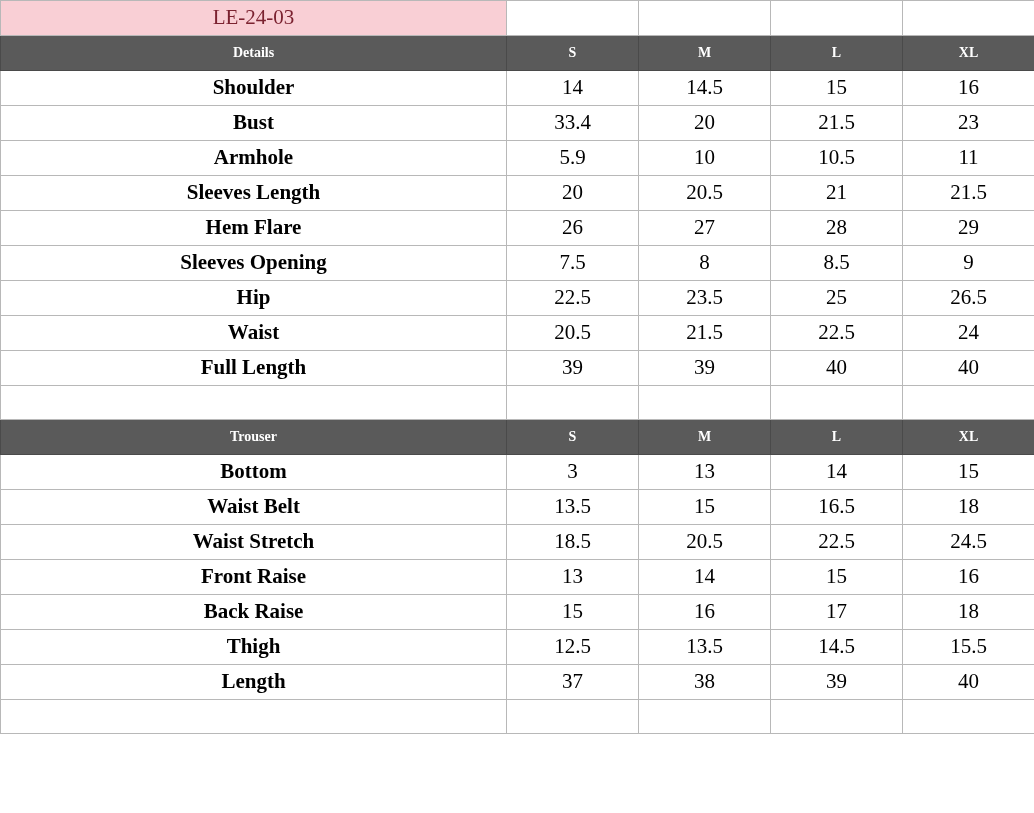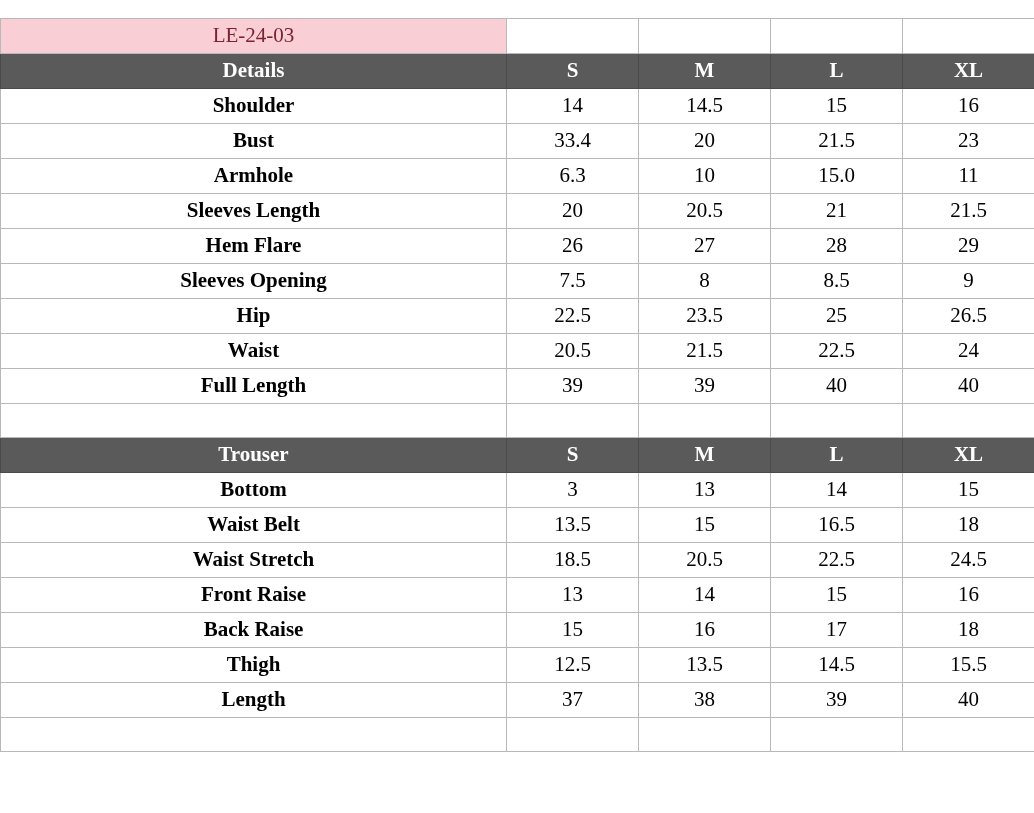--- a/index.html
+++ b/index.html
@@ -11,21 +11,20 @@
     width: 1034px;
     height: 813px;
     font-family: "Liberation Serif", "DejaVu Serif", serif;
     color: #000000;
     overflow: hidden;
   }
   table.size-chart {
     border-collapse: collapse;
     table-layout: fixed;
     width: 1034px;
-    margin-top: 18px;
   }
   table.size-chart col.c-label { width: 506px; }
   table.size-chart col.c-size  { width: 132px; }
   table.size-chart td {
     border: 1px solid #b8b8b8;
     height: 35px;
     padding: 0 4px;
     text-align: center;
     vertical-align: middle;
     font-size: 21px;
@@ -39,21 +38,21 @@
     color: #7b2230;
     font-size: 20px;
     font-weight: normal;
     border-color: #c89aa2;
   }
   td.blank { background: #ffffff; }
   tr.header-row td {
     background: #5a5a5a;
     color: #ffffff;
     font-weight: bold;
-    font-size: 21px;
+    font-size: 14px;
     border-color: #4a4a4a;
   }
   td.row-label {
     font-weight: bold;
   }
   td.value {
     font-weight: normal;
   }
   tr.spacer-row td {
     height: 34px;
@@ -97,23 +96,23 @@
     </tr>
     <tr>
       <td class="row-label">Bust</td>
       <td class="value">33.4</td>
       <td class="value">20</td>
       <td class="value">21.5</td>
       <td class="value">23</td>
     </tr>
     <tr>
       <td class="row-label">Armhole</td>
-      <td class="value">6.3</td>
+      <td class="value">5.9</td>
       <td class="value">10</td>
-      <td class="value">15.0</td>
+      <td class="value">10.5</td>
       <td class="value">11</td>
     </tr>
     <tr>
       <td class="row-label">Sleeves Length</td>
       <td class="value">20</td>
       <td class="value">20.5</td>
       <td class="value">21</td>
       <td class="value">21.5</td>
     </tr>
     <tr>

